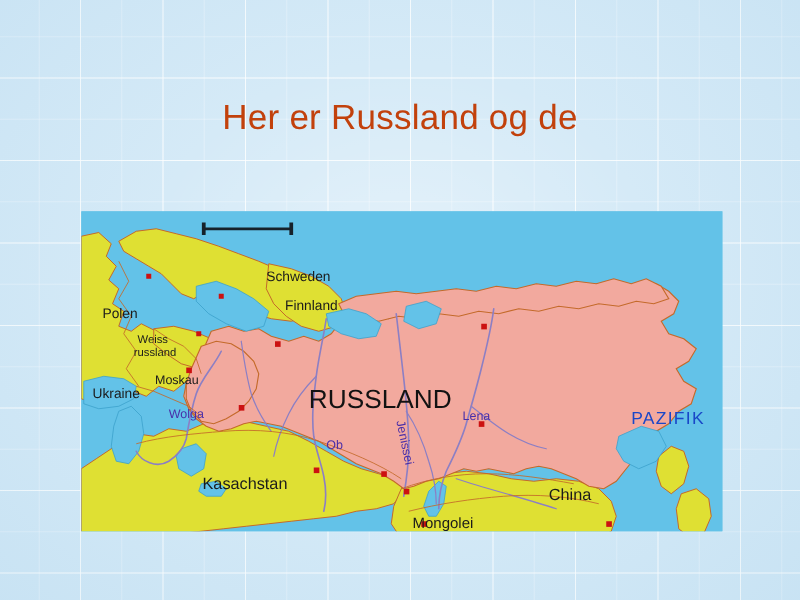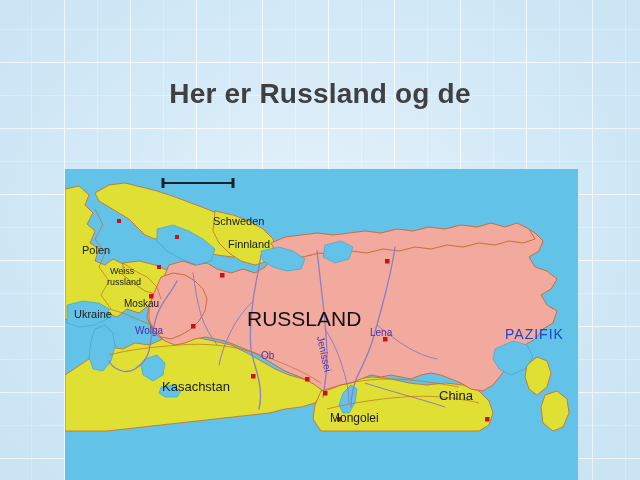--- a/index.html
+++ b/index.html
@@ -50,32 +50,32 @@
     left: 0;
     top: 72px;
     width: 640px;
     text-align: center;
     z-index: 5;
   }
   .title-line {
     display: block;
     font-size: 28px;
     line-height: 44px;
-    color: #404040;
-    font-weight: 700;
+    color: #c2410c;
+    font-weight: 400;
     letter-spacing: 0.2px;
   }
 
   
   #map-figure {
     position: absolute;
     left: 65px;
     top: 169px;
     width: 513px;
-    height: 311px;
+    height: 256px;
     overflow: hidden;
     background: #63c2e8;
     z-index: 4;
   }
   #map-svg { display: block; }
 
   .map-label {
     font-family: "Liberation Sans", sans-serif;
     font-weight: 400;
     paint-order: stroke fill;

